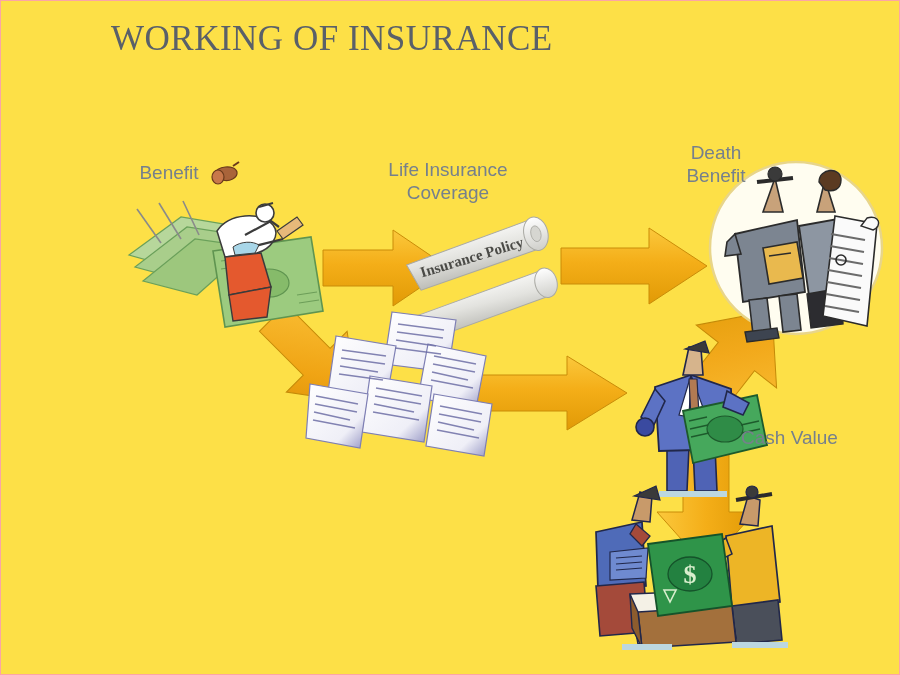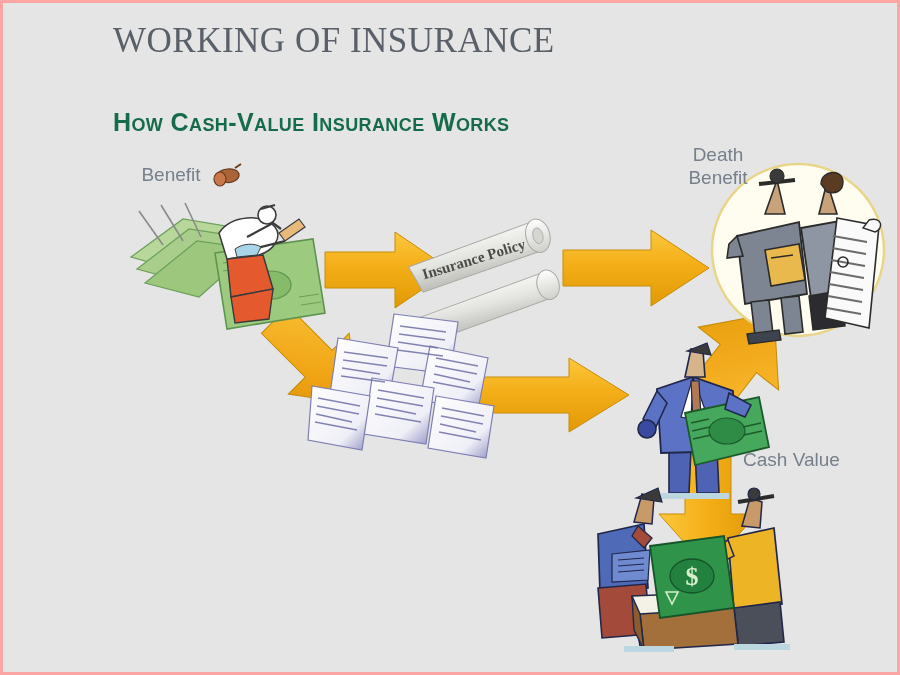--- a/index.html
+++ b/index.html
@@ -7,22 +7,22 @@
     padding: 0;
     background: #ffffff;
   }
   body {
     font-family: "Liberation Sans", sans-serif;
   }
   #slide {
     position: relative;
     width: 900px;
     height: 675px;
-    background: #e5e5e5;
-    border: 3px solid #fca5a5;
+    background: #fde047;
+    border: 1px solid #fca5a5;
     box-sizing: border-box;
     overflow: hidden;
   }
 
   
   #slide-title {
     position: absolute;
     left: 110px;
     top: 18px;
     font-family: "Liberation Serif", serif;
@@ -60,21 +60,21 @@
     font-size: 19px;
     line-height: 1.22;
     text-align: center;
     white-space: pre-line;
   }
 
   #label-premium   { left: 18px;  top: 65px;  width: 120px; }
   #label-coverage  { left: 272px; top: 62px;  width: 170px; }
   #label-death     { left: 565px; top: 45px;  width: 120px; }
   #label-invest    { left: 192px; top: 382px; width: 180px; }
-  #label-cash      { left: 650px; top: 350px; width: 140px; text-align: left; }
+  #label-cash      { left: 650px; top: 330px; width: 140px; text-align: left; }
   #label-loans     { left: 388px; top: 455px; width: 170px; }
 
   
   .arrow { position: absolute; }
 
   
   .art { position: absolute; }
 
   
   #art-premium { left: 30px; top: 95px; width: 215px; height: 145px; }
@@ -88,21 +88,20 @@
 </style>
 </head>
 <body>
 
 <div id="slide">
 
   <div id="slide-title">WORKING OF INSURANCE</div>
 
   <div id="figure">
 
-    <div id="figure-heading">How Cash-Value Insurance Works</div>
 
     <svg class="arrow" style="left:232px; top:132px;" width="130" height="80" viewBox="0 0 130 80">
       <defs>
         <linearGradient id="gA" x1="0" y1="0" x2="0" y2="1">
           <stop offset="0%" stop-color="#fbc83c"></stop>
           <stop offset="45%" stop-color="#f4ae18"></stop>
           <stop offset="100%" stop-color="#e19a06"></stop>
         </linearGradient>
       </defs>
       <path d="M0,22 L70,22 L70,2 L126,40 L70,78 L70,58 L0,58 Z" fill="url(#gA)" stroke="#c98c08" stroke-width="1"></path>
@@ -377,20 +376,22 @@
     </svg>
 
     <div class="caption" id="label-premium">Benefit</div>
 
     <svg class="art" style="left:118px; top:62px;" width="32" height="30" viewBox="0 0 32 30">
       <path d="M6,16 C6,8 26,6 28,14 C29,20 20,24 14,22 Z" fill="#a9643a" stroke="#6a3a1c" stroke-width="1.2"></path>
       <ellipse cx="9" cy="19" rx="6" ry="7" fill="#c8784a" stroke="#6a3a1c" stroke-width="1.2"></ellipse>
       <path d="M24,8 L30,4" stroke="#6a3a1c" stroke-width="2"></path>
     </svg>
 
+    <div class="caption" id="label-coverage">Life Insurance
+Coverage</div>
 
     <div class="caption" id="label-death">Death
 Benefit</div>
 
 
     <div class="caption" id="label-cash">Cash Value</div>
 
 
   </div>
 </div>

